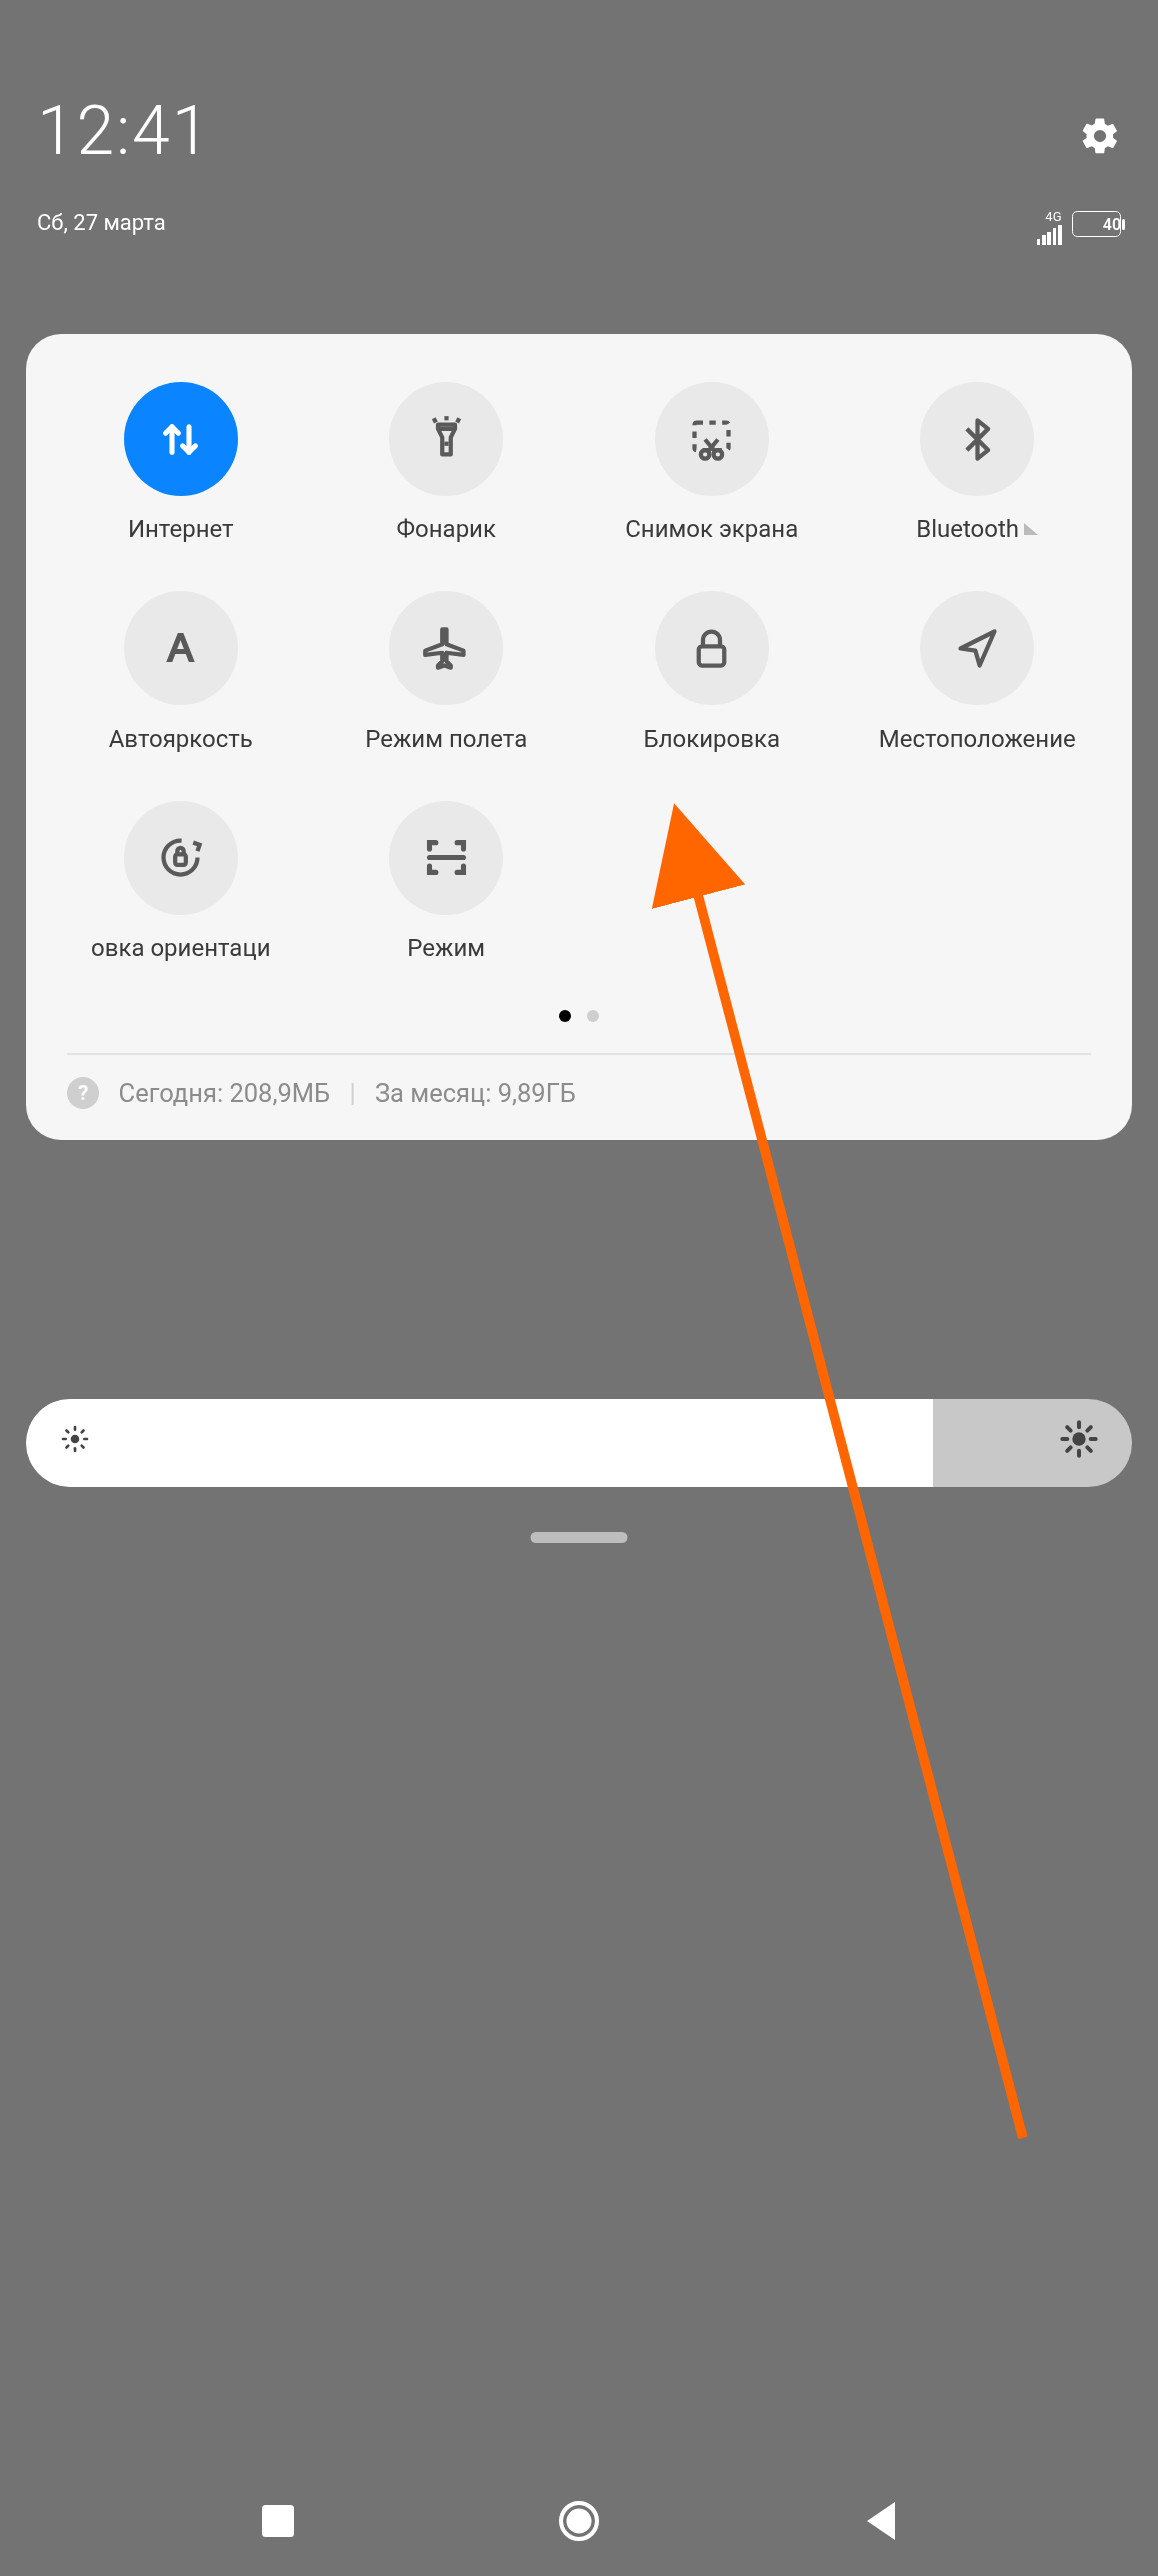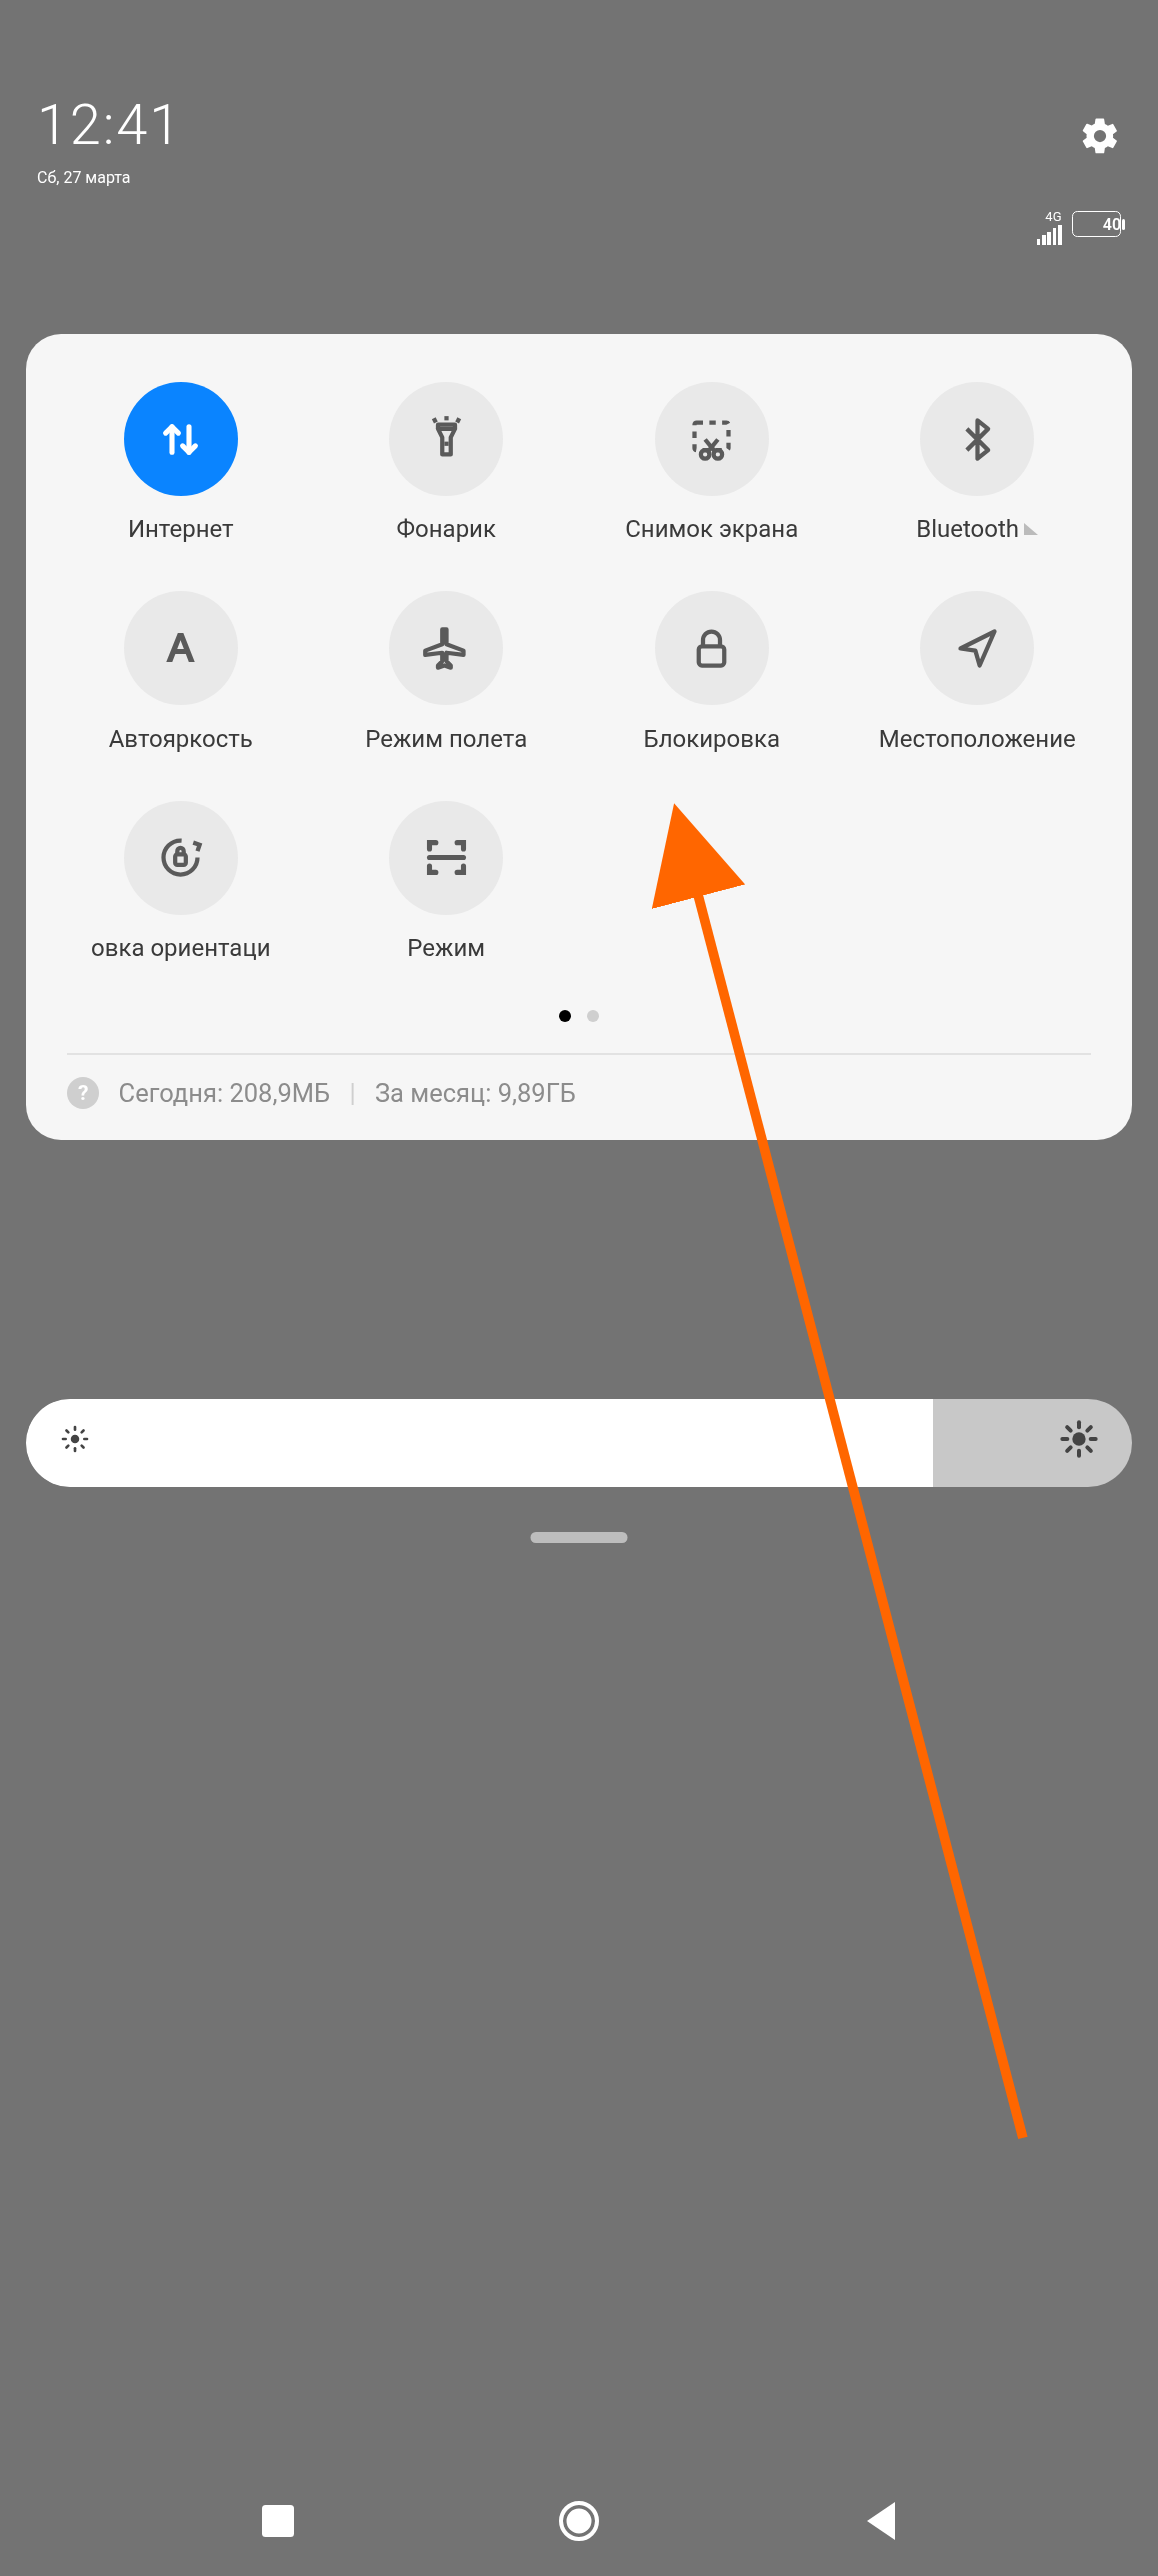--- a/index.html
+++ b/index.html
@@ -29,29 +29,29 @@
     overflow: hidden;
   }
 
   
   .hdr {
     position: absolute;
     left: 37px; right: 37px; top: 97px;
     color: var(--text-light);
   }
   .hdr-time {
-    font-size: 56px;
+    font-size: 68px;
     font-weight: 300;
     letter-spacing: 1.8px;
     line-height: 1;
   }
   .hdr-date {
-    font-size: 16px;
+    font-size: 22px;
     font-weight: 400;
-    margin-top: 15px;
+    margin-top: 45px;
   }
   .hdr-gear {
     position: absolute;
     right: 0; top: 17.6px;
     width: 42px; height: 42px;
   }
   .hdr-status {
     position: absolute;
     right: 0; top: 114px;
     display: flex;

